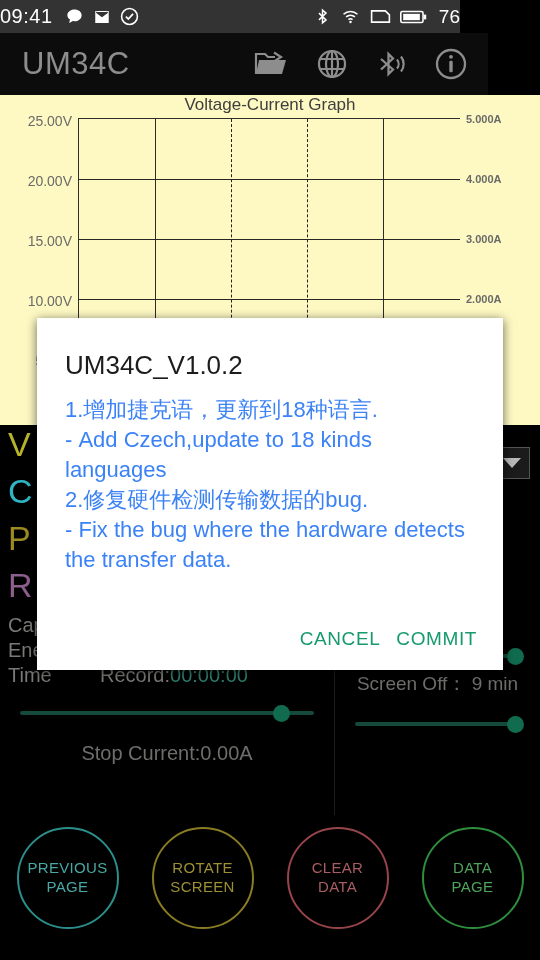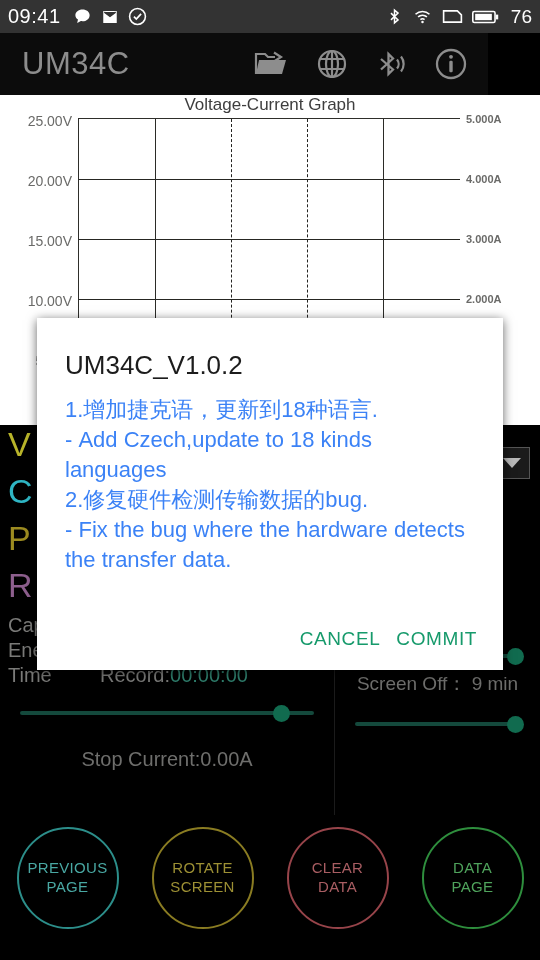--- a/index.html
+++ b/index.html
@@ -5,23 +5,23 @@
   html,body{margin:0;padding:0;background:#000;}
   body{
     width:540px;height:960px;overflow:hidden;position:relative;
     font-family:"Liberation Sans","DejaVu Sans",sans-serif;
     -webkit-font-smoothing:antialiased;
   }
   #app{position:absolute;inset:0;background:#000;}
 
   
   .statusbar{
-    position:absolute;left:0;top:0;width:540px;height:33px;
+    position:absolute;left:0;top:0;width:460px;height:33px;
     background:#333333;color:#fff;display:flex;align-items:center;
-    padding:0 8px;box-sizing:border-box;
+    padding:0 0;box-sizing:border-box;
   }
   .sb-time{font-size:20px;letter-spacing:.5px;font-weight:400;color:#fff;}
   .sb-left-icons{display:flex;align-items:center;gap:9px;margin-left:12px;}
   .sb-spacer{flex:1;}
   .sb-right-icons{display:flex;align-items:center;gap:9px;}
   .sb-batt-num{font-size:19px;margin-left:3px;color:#fff;}
   .ico{display:inline-block;line-height:0;}
 
   
   .appbar{
@@ -29,21 +29,21 @@
     background:#0c0c0c;display:flex;align-items:center;
     padding:0 14px 0 22px;box-sizing:border-box;
   }
   .app-title{font-size:31px;color:#8d8d8d;letter-spacing:.5px;}
   .appbar-spacer{flex:1;}
   .appbar-actions{display:flex;align-items:center;gap:28px;padding-right:6px;}
 
   
   .graph-wrap{
     position:absolute;left:0;top:95px;width:540px;height:330px;
-    background:#ffffff;
+    background:#fef9c3;
   }
   .graph-title{
     position:absolute;top:0px;left:0;width:540px;text-align:center;
     font-size:17px;color:#3e3e3e;
   }
   .plot{
     position:absolute;left:78px;top:23px;width:382px;height:300px;
     border-left:1px solid #2e2e2a;border-top:1px solid #2e2e2a;
     box-sizing:border-box;
   }
@@ -72,21 +72,21 @@
 
   .smallrow{display:flex;align-items:baseline;padding:1px 8px;font-size:20px;color:#7a7a78;}
   .smallrow .lbl{width:92px;}
   .smallrow .rec{color:#7a7a78;}
   .smallrow .val-a{color:#a86f2a;}
   .smallrow .val-b{color:#2f7f6d;}
 
   .slider{position:relative;height:30px;margin:10px 20px 0 20px;}
   .slider .track{position:absolute;top:13px;left:0;right:0;height:4px;background:#14493c;border-radius:2px;}
   .slider .thumb{position:absolute;top:7px;width:17px;height:17px;border-radius:50%;background:#116b4f;}
-  .slider-cap{text-align:center;font-size:20px;color:#6e6e6c;margin-top:20px;}
+  .slider-cap{text-align:center;font-size:20px;color:#6e6e6c;margin-top:14px;}
 
   .right-line{font-size:19px;color:#6e6e6c;text-align:center;}
   .spinner{
     position:absolute;right:10px;top:22px;width:34px;height:30px;
     border:1px solid #555;background:#1b1b1b;display:flex;align-items:center;justify-content:center;
   }
   .spinner .tri{width:0;height:0;border-left:9px solid transparent;border-right:9px solid transparent;border-top:10px solid #b9b9b9;}
   .rlabel{font-size:21px;color:#17654b;text-align:center;margin-top:6px;}
   .rval{font-size:24px;color:#7b7320;text-align:center;}
 

